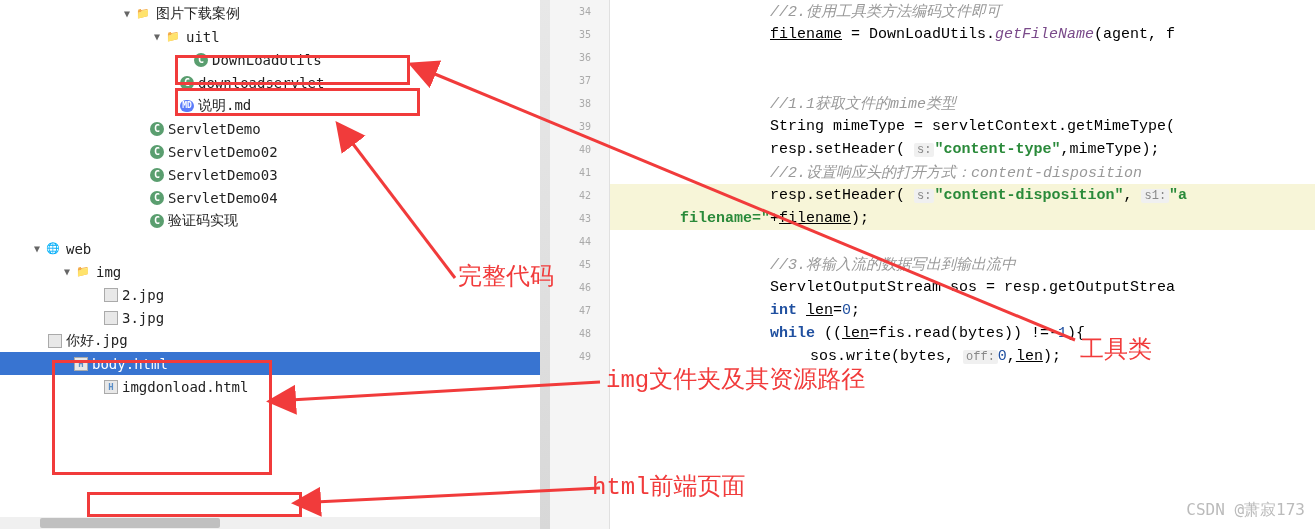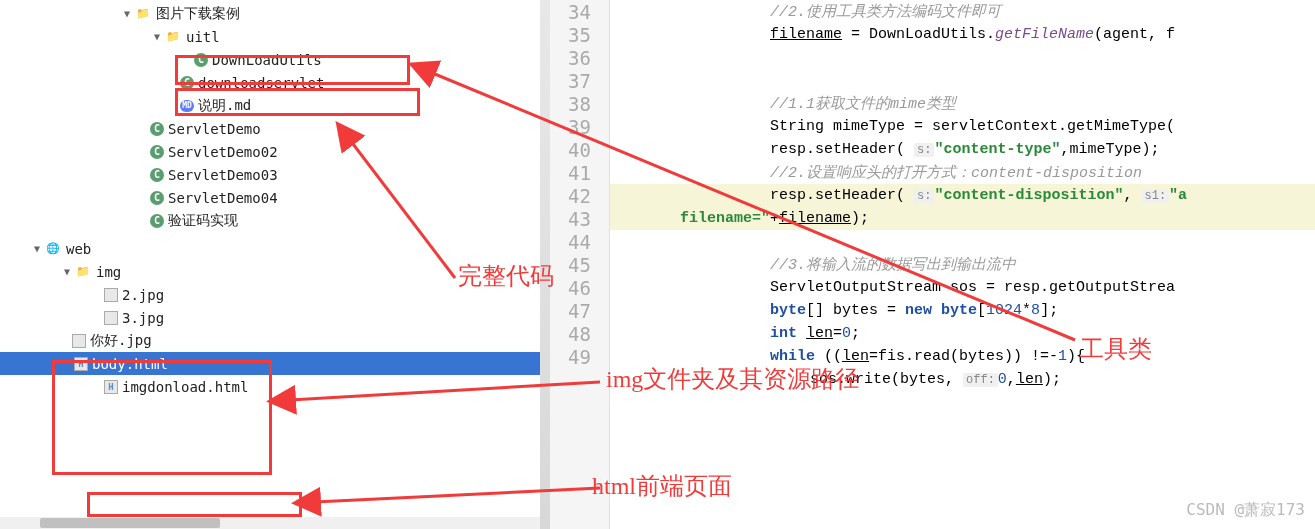--- a/index.html
+++ b/index.html
@@ -99,21 +99,21 @@
       border-right: 1px solid #e0e0e0;
       padding-top: 0;
     }
     .gutter-line {
       height: 23px;
       display: flex;
       align-items: center;
       justify-content: flex-end;
       padding-right: 18px;
       color: #aaa;
-      font-size: 19px;
+      font-size: 10px;
       font-family: Consolas, monospace;
     }
     .editor {
       flex: 1;
       background: #fff;
       font-family: Consolas, "Courier New", monospace;
       font-size: 15px;
       padding-top: 0;
       overflow: hidden;
     }
@@ -129,21 +129,21 @@
     .str { color: #2a8a3a; font-weight: bold; }
     .com { color: #999; font-style: italic; }
     .id { color: #7a4a8a; font-style: italic; }
     .num { color: #2050a0; }
     .param { color: #888; background: #f0f0f0; padding: 0 3px; border-radius: 2px; font-size: 12px; }
     .u { text-decoration: underline; }
     .annotation {
       position: absolute;
       color: #f13b3b;
       font-size: 24px;
-      font-family: Liberation Serif, serif;
+      font-family: Liberation Mono, monospace;
       pointer-events: none;
     }
     .arrow-svg {
       position: absolute;
       pointer-events: none;
     }
     .scrollbar-h {
       position: absolute;
       bottom: 0;
       left: 0;
@@ -235,21 +235,21 @@
       <span class="label">img</span>
     </div>
     <div class="tree-item" style="padding-left:104px">
       <span class="icon icon-img"></span>
       <span class="label">2.jpg</span>
     </div>
     <div class="tree-item" style="padding-left:104px">
       <span class="icon icon-img"></span>
       <span class="label">3.jpg</span>
     </div>
-    <div class="tree-item" style="padding-left:72px">
+    <div class="tree-item" style="padding-left:48px">
       <span class="icon icon-img"></span>
       <span class="label">你好.jpg</span>
     </div>
     <div class="tree-item selected" style="padding-left:74px">
       <span class="icon icon-html">H</span>
       <span class="label">body.html</span>
     </div>
     <div class="tree-item" style="padding-left:104px">
       <span class="icon icon-html">H</span>
       <span class="label">imgdonload.html</span>
@@ -287,21 +287,20 @@
     <div class="code-line"></div>
     <div class="code-line" style="padding-left:160px"><span class="com">//1.1获取文件的mime类型</span></div>
     <div class="code-line" style="padding-left:160px"><span>String mimeType = servletContext.getMimeType(</span></div>
     <div class="code-line" style="padding-left:160px"><span>resp.setHeader( </span><span class="param">s:</span> <span class="str">"content-type"</span><span>,mimeType);</span></div>
     <div class="code-line" style="padding-left:160px"><span class="com">//2.设置响应头的打开方式：content-disposition</span></div>
     <div class="code-line hl-yellow" style="padding-left:160px"><span>resp.setHeader( </span><span class="param">s:</span> <span class="str">"content-disposition"</span><span>, </span><span class="param">s1:</span> <span class="str">"a</span></div>
     <div class="code-line hl-yellow" style="padding-left:70px"><span class="str">filename="</span><span>+</span><span class="u">filename</span><span>);</span></div>
     <div class="code-line"></div>
     <div class="code-line" style="padding-left:160px"><span class="com">//3.将输入流的数据写出到输出流中</span></div>
     <div class="code-line" style="padding-left:160px"><span>ServletOutputStream sos = resp.getOutputStrea</span></div>
-    <div class="code-line" style="padding-left:160px"><span class="kw">byte</span><span>[] bytes = </span><span class="kw">new byte</span><span>[</span><span class="num">1024</span><span>*</span><span class="num">8</span><span>];</span></div>
     <div class="code-line" style="padding-left:160px"><span class="kw">int </span><span class="u">len</span><span>=</span><span class="num">0</span><span>;</span></div>
     <div class="code-line" style="padding-left:160px"><span class="kw">while</span><span> ((</span><span class="u">len</span><span>=fis.read(bytes)) !=-</span><span class="num">1</span><span>){</span></div>
     <div class="code-line" style="padding-left:200px"><span>sos.write(bytes, </span><span class="param">off:</span> <span class="num">0</span><span>,</span><span class="u">len</span><span>);</span></div>
   </div>
 </div>
 
 <div class="red-box" style="left:175px;top:55px;width:235px;height:30px"></div>
 <div class="red-box" style="left:175px;top:88px;width:245px;height:28px"></div>
 <div class="red-box" style="left:52px;top:360px;width:220px;height:115px"></div>
 <div class="red-box" style="left:87px;top:492px;width:215px;height:25px"></div>

